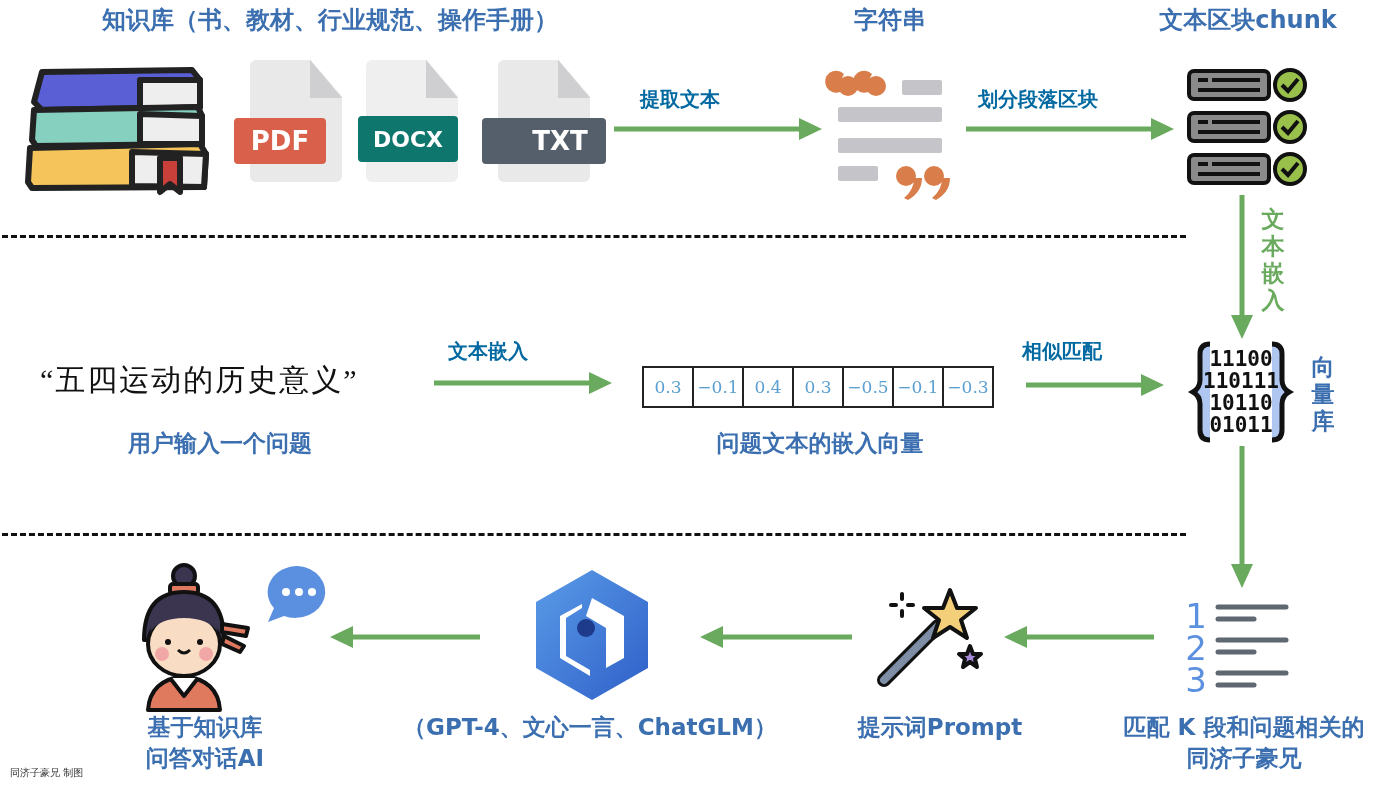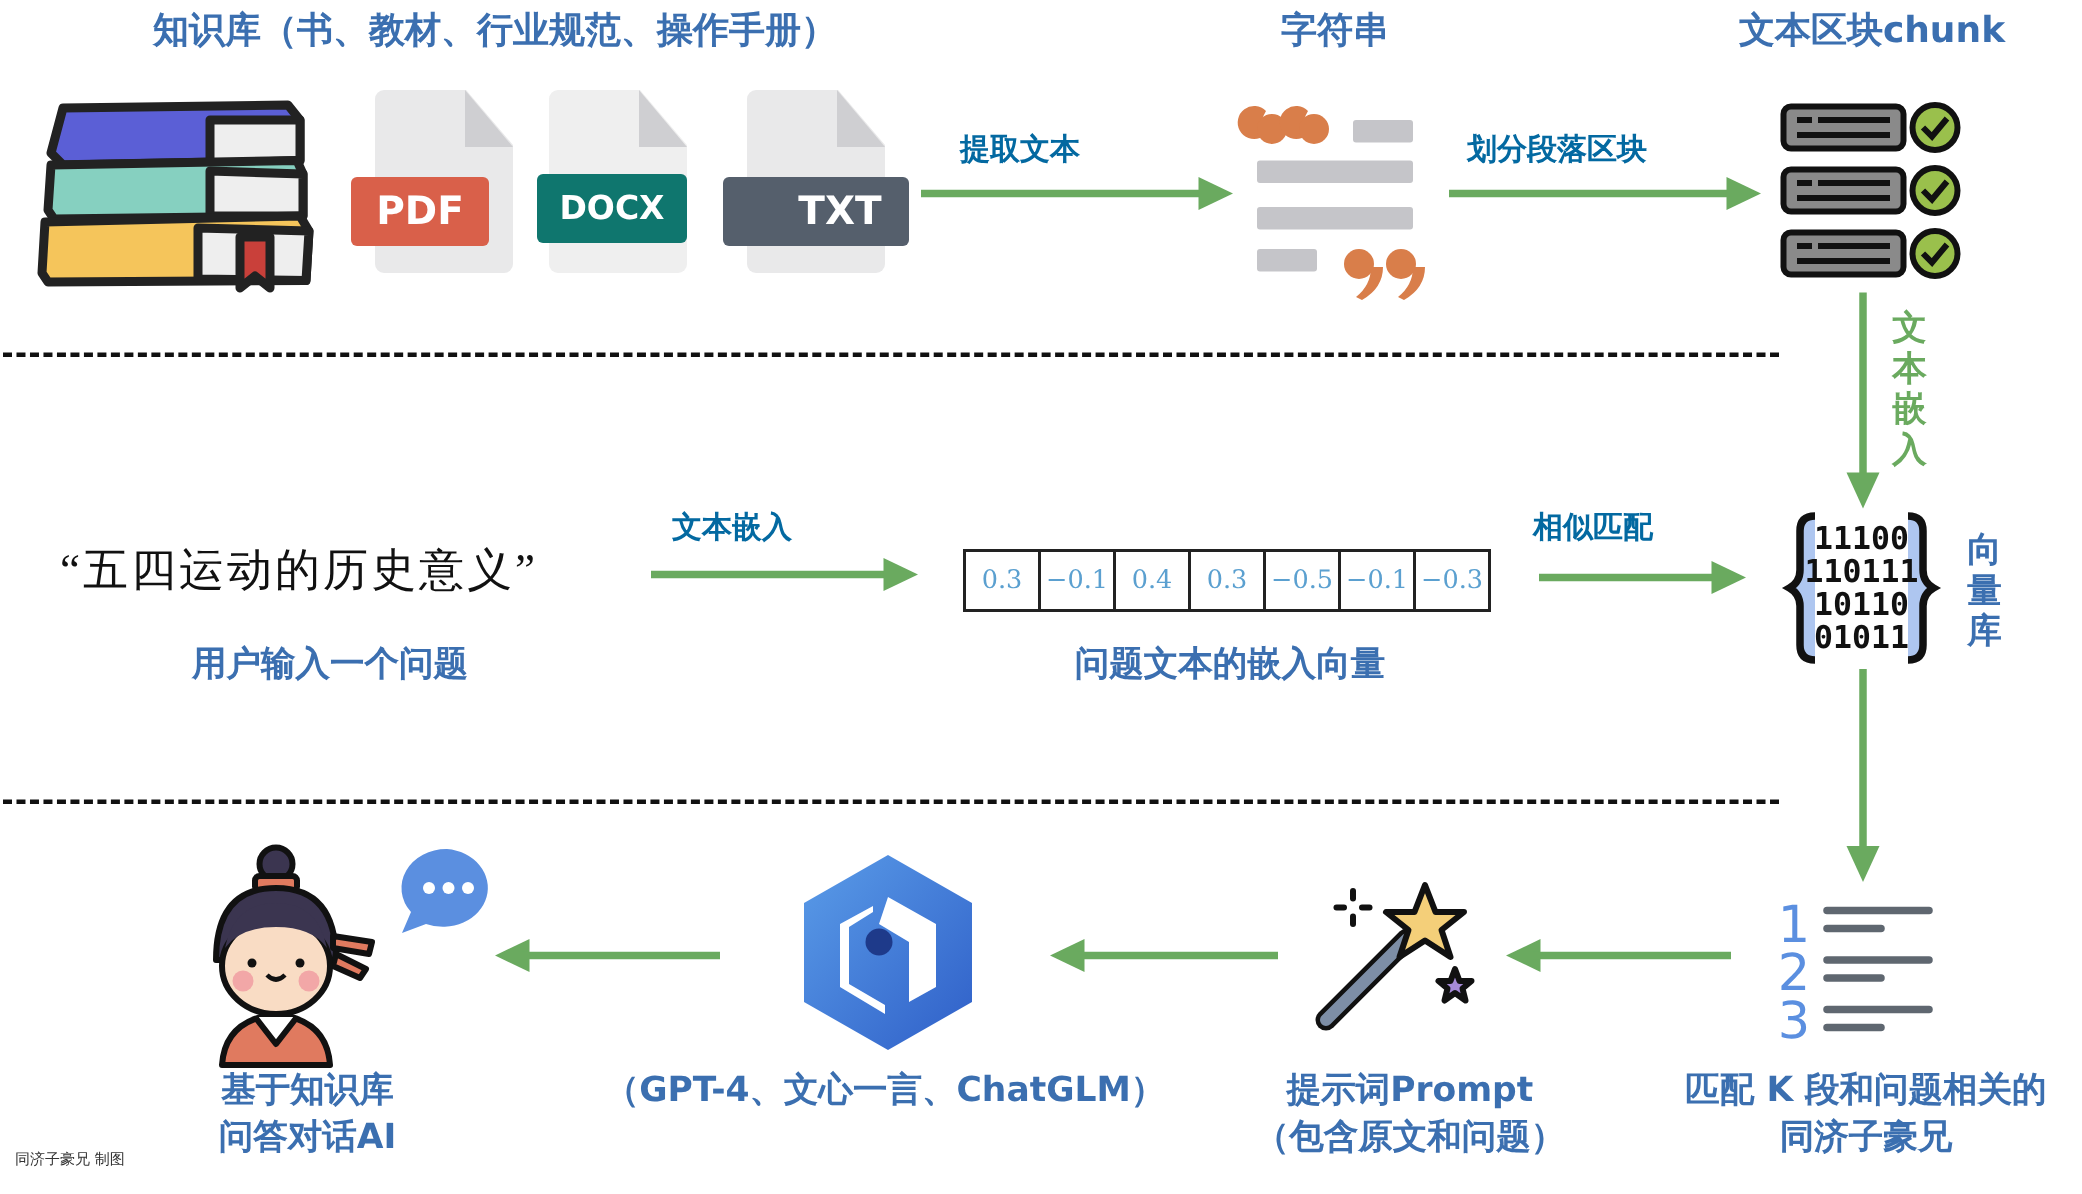--- a/index.html
+++ b/index.html
@@ -217,21 +217,20 @@
     <line x1="15" y1="21" x2="20" y2="21"></line>
       <line x1="32" y1="21" x2="37" y2="21"></line>
     <line x1="8" y1="96" x2="62" y2="42" stroke-width="14"></line>
     <line x1="8" y1="96" x2="62" y2="42" stroke="#7d8ea6" stroke-width="8"></line>
     <polygon points="74,6 81,24 100,24 85,36 91,54 74,43 57,54 63,36 48,24 67,24" fill="#f4cf79" stroke-linejoin="round"></polygon>
     <polygon points="94,62 97,70 105,70 99,75 101,83 94,78 87,83 89,75 83,70 91,70" fill="#a68ad8" stroke-linejoin="round"></polygon>
   </g>
 </svg>
 <div class="abs caption" style="left:820px; top:712px; width:240px;">
   <div>提示词Prompt</div>
-  <div>（包含原文和问题）</div>
 </div>
 
 <svg class="abs" style="left:700px; top:626px;" width="152" height="24">
   <polygon points="0,11 23,0 23,22" fill="#6aaa5f"></polygon>
   <line x1="18" y1="11" x2="152" y2="11" stroke="#6aaa5f" stroke-width="5"></line>
 </svg>
 
 <svg class="abs" style="left:532px; top:568px;" width="120" height="134" viewBox="0 0 120 134">
   <defs>
     <linearGradient id="llmg" x1="0" y1="0" x2="1" y2="1">

